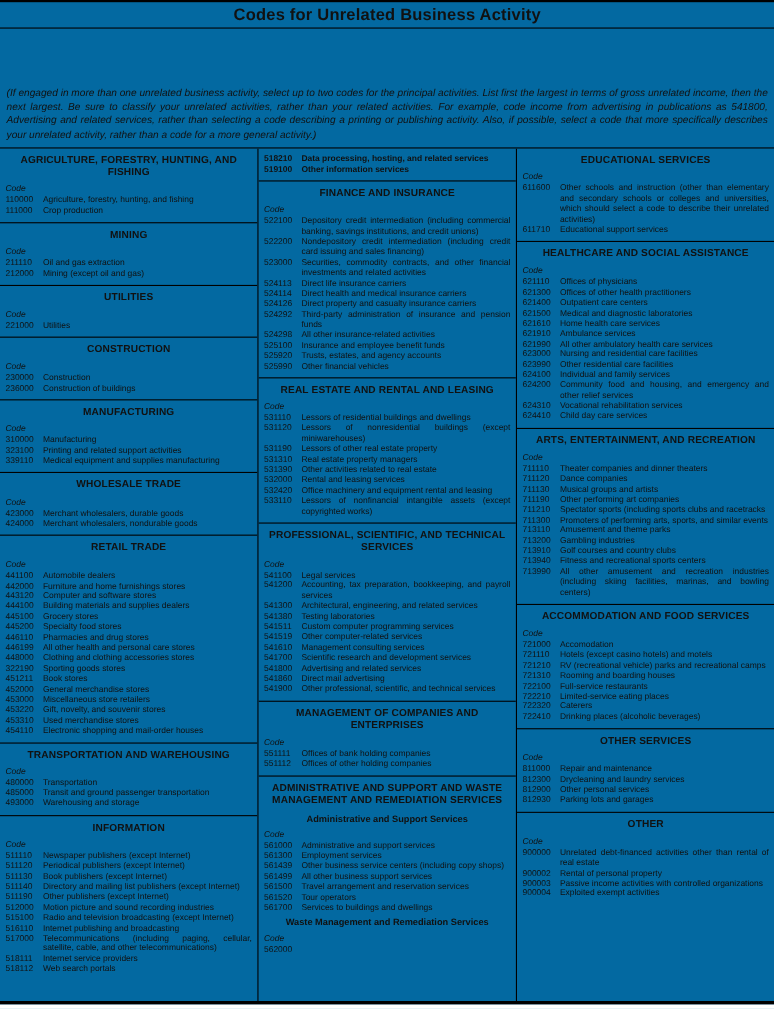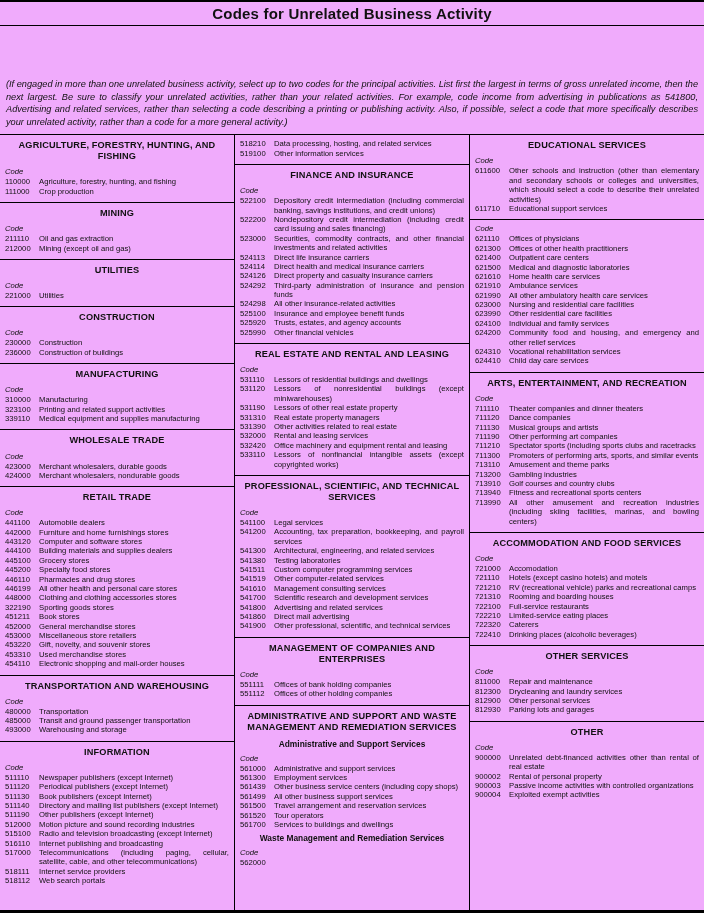--- a/index.html
+++ b/index.html
@@ -1,31 +1,31 @@
 <!DOCTYPE html>
 <html><head>
 <meta charset="utf-8">
 <style>
   html,body{margin:0;padding:0;background:#fff;}
   body{width:704px;height:917px;font-family:"Liberation Sans",sans-serif;color:#111;}
-  .page{box-sizing:border-box;width:704px;height:913px;border-top:2px solid #000;border-bottom:3px solid #000;display:flex;flex-direction:column;background:#f0abfc;}
+  .page{box-sizing:border-box;width:704px;height:913px;border-top:2px solid #000;border-bottom:3px solid #000;display:flex;flex-direction:column;background:#0369a1;}
   .title{font-size:15px;font-weight:bold;text-align:center;padding:3px 0 3px 0;border-bottom:1px solid #000;letter-spacing:.2px;}
   .intro{font-size:9.2px;font-style:italic;line-height:1.37;text-align:justify;padding:4px 6px 6px 6px;border-bottom:1px solid #000;margin-top:48px;}
   .columns{flex:1;display:flex;overflow:hidden;}
   .column{flex:1;display:flex;flex-direction:column;overflow:hidden;}
   .column + .column{border-left:1px solid #000;}
   .section{border-bottom:1px solid #000;padding:1px 5px 6px 5px;}
   .section:last-child{border-bottom:none;flex:1;}
   .sec-title{font-size:9.2px;font-weight:bold;text-align:center;line-height:1.2;padding:4px 4px 2px 4px;letter-spacing:.15px;}
   .sub-title{font-size:8.4px;font-weight:bold;text-align:center;padding:4px 0 2px 0;}
   .code-label{font-size:7.7px;padding:3px 0 1px 0;font-style:italic;}
   .entry{display:flex;font-size:7.7px;line-height:1.22;}
   .entry .code{flex:none;width:29px;}
   .entry .desc{flex:1;padding-left:5px;text-align:justify;}
-  .no-title{padding-top:4px;}
+  .no-title{padding-top:4px;font-weight:bold;}
 </style>
 </head>
 <body>
 
 <div class="page">
   <div class="title">Codes for Unrelated Business Activity</div>
   <div class="intro">(If engaged in more than one unrelated business activity, select up to two codes for the principal activities. List first the largest in terms of gross unrelated income, then the next largest. Be sure to classify your unrelated activities, rather than your related activities. For example, code income from advertising in publications as 541800, Advertising and related services, rather than selecting a code describing a printing or publishing activity. Also, if possible, select a code that more specifically describes your unrelated activity, rather than a code for a more general activity.)</div>
   <div class="columns" id="columns">
       <div class="column">
         <div class="section">
@@ -434,20 +434,21 @@
           <div class="entry">
             <span class="code">611600</span>
             <span class="desc">Other schools and instruction (other than elementary and secondary schools or colleges and universities, which should select a code to describe their unrelated activities)</span>
           </div>
           <div class="entry">
             <span class="code">611710</span>
             <span class="desc">Educational support services</span>
           </div>
         </div>
         <div class="section">
+          <div class="sec-title">HEALTHCARE AND SOCIAL ASSISTANCE</div>
           <div class="code-label">Code</div>
           <div class="entry">
             <span class="code">621110</span>
             <span class="desc">Offices of physicians</span>
           </div>
           <div class="entry">
             <span class="code">621300</span>
             <span class="desc">Offices of other health practitioners</span>
           </div>
           <div class="entry">

